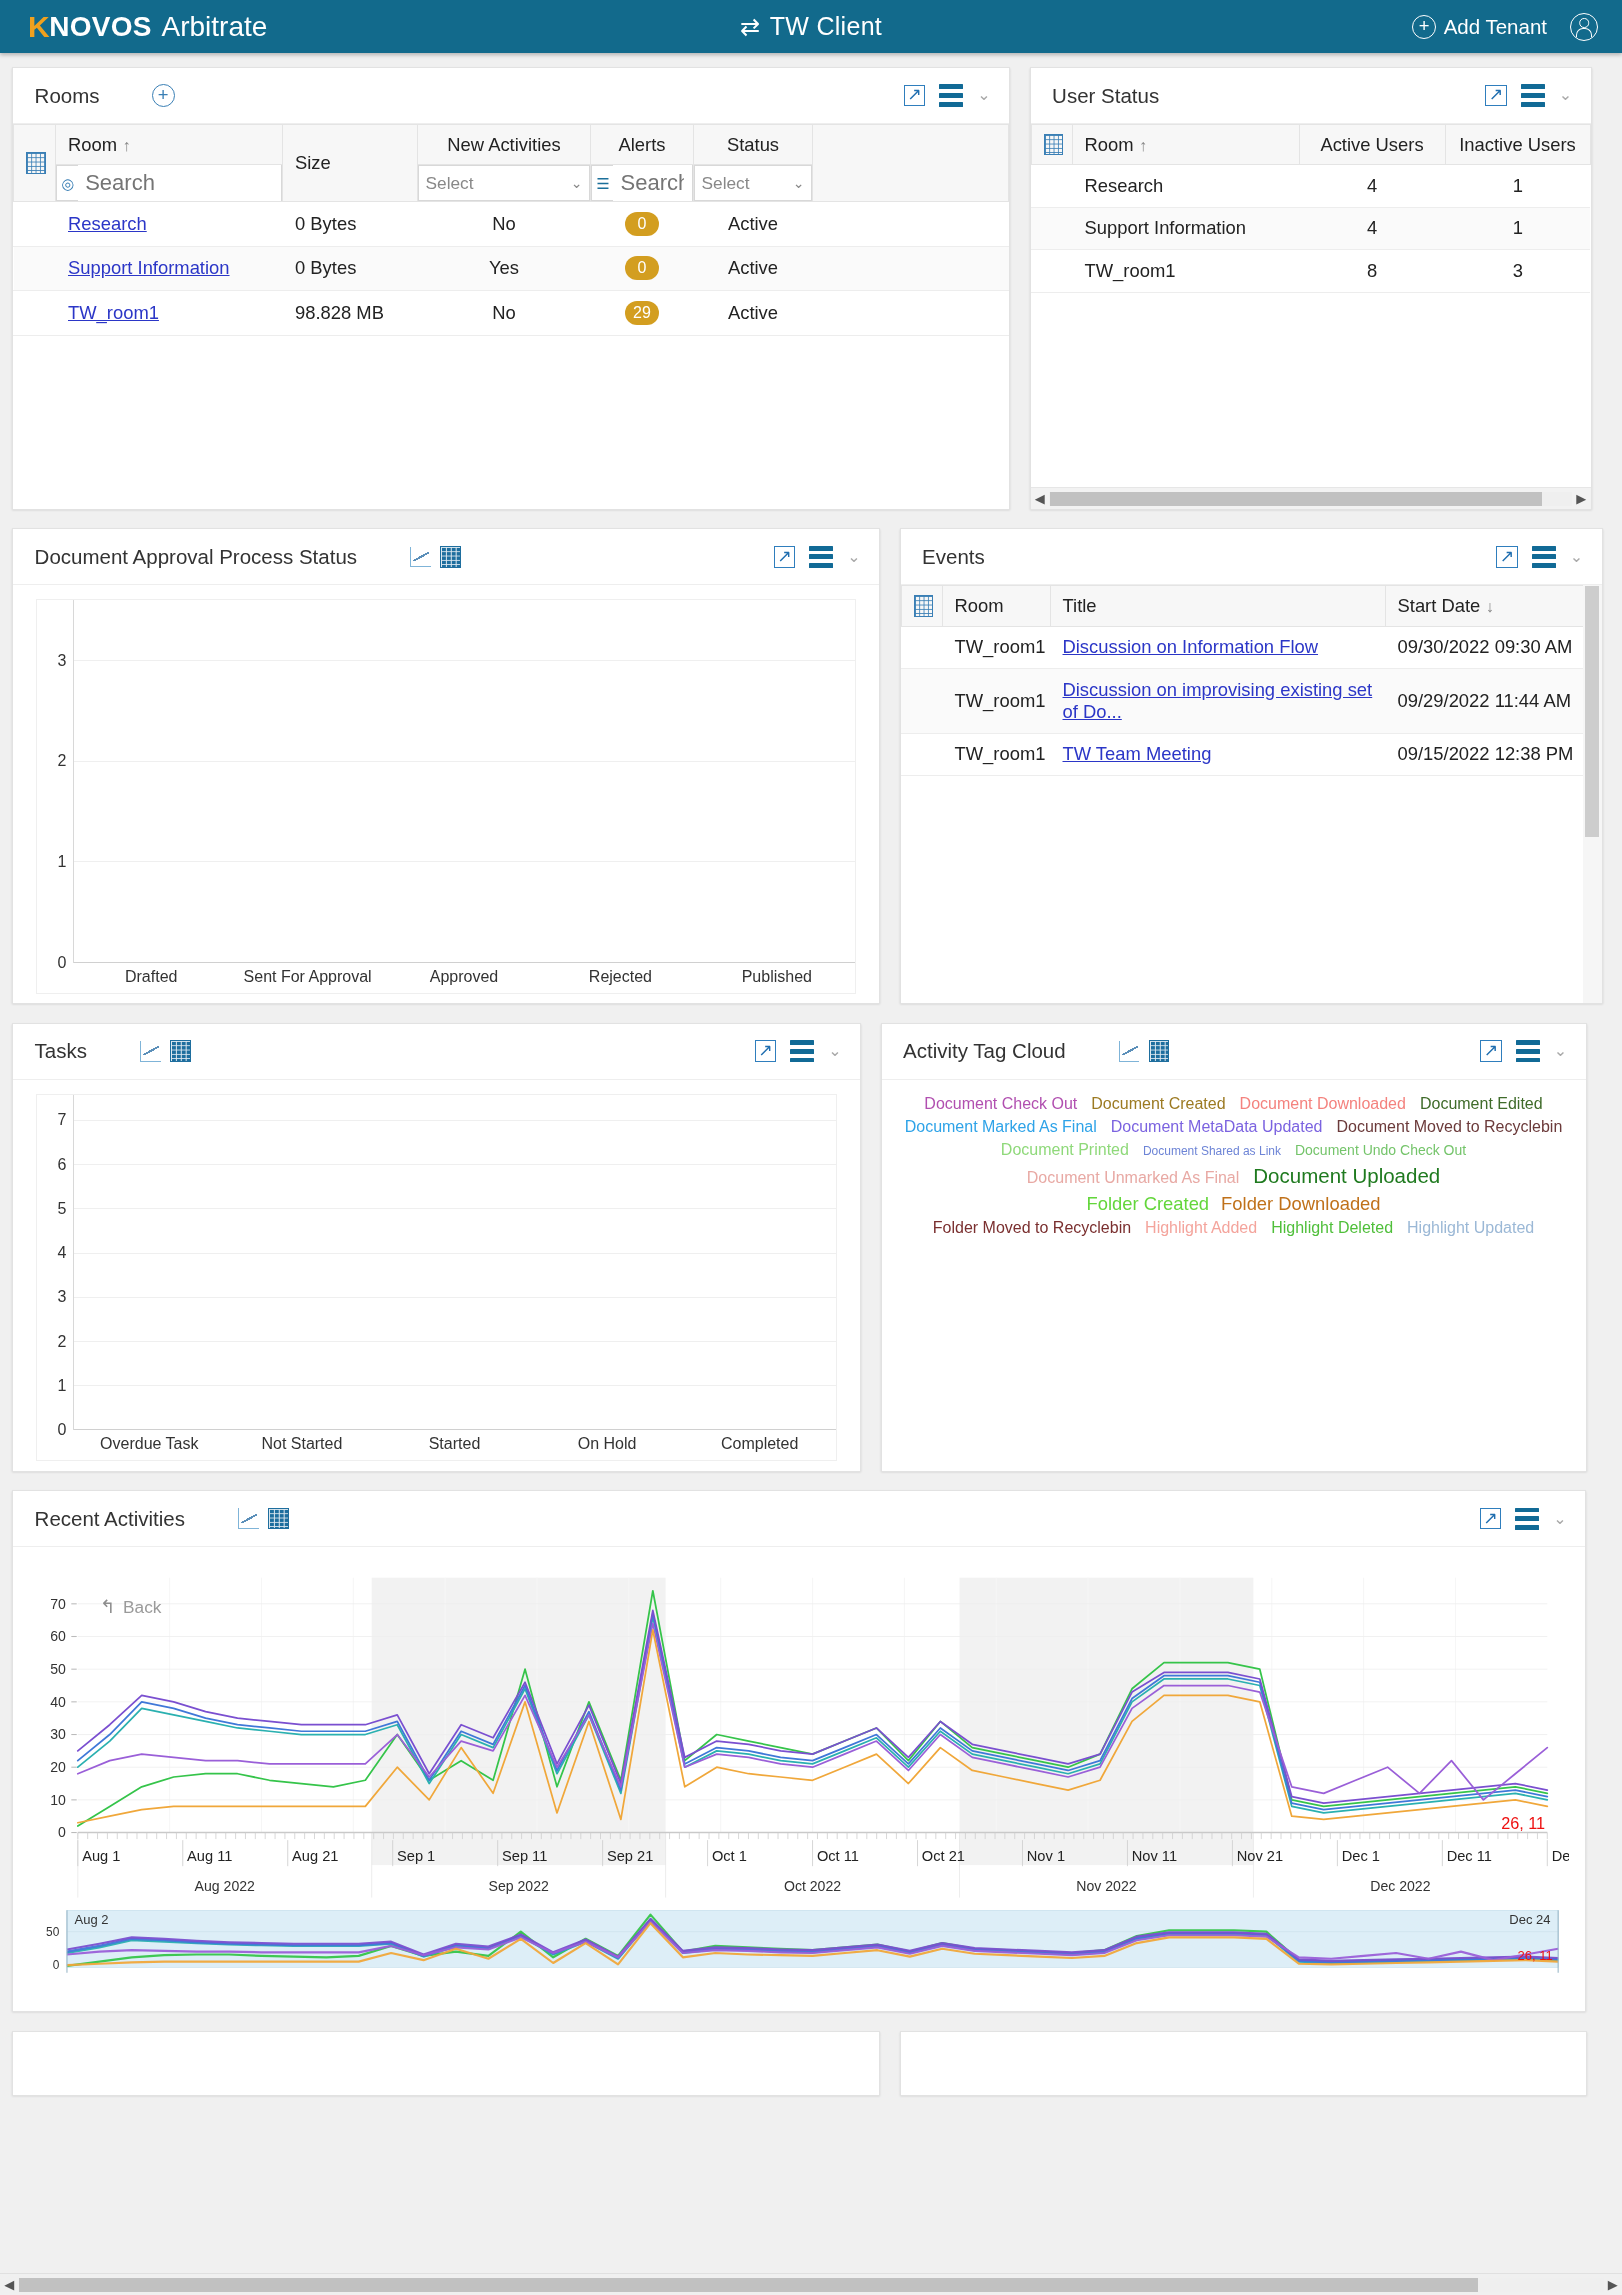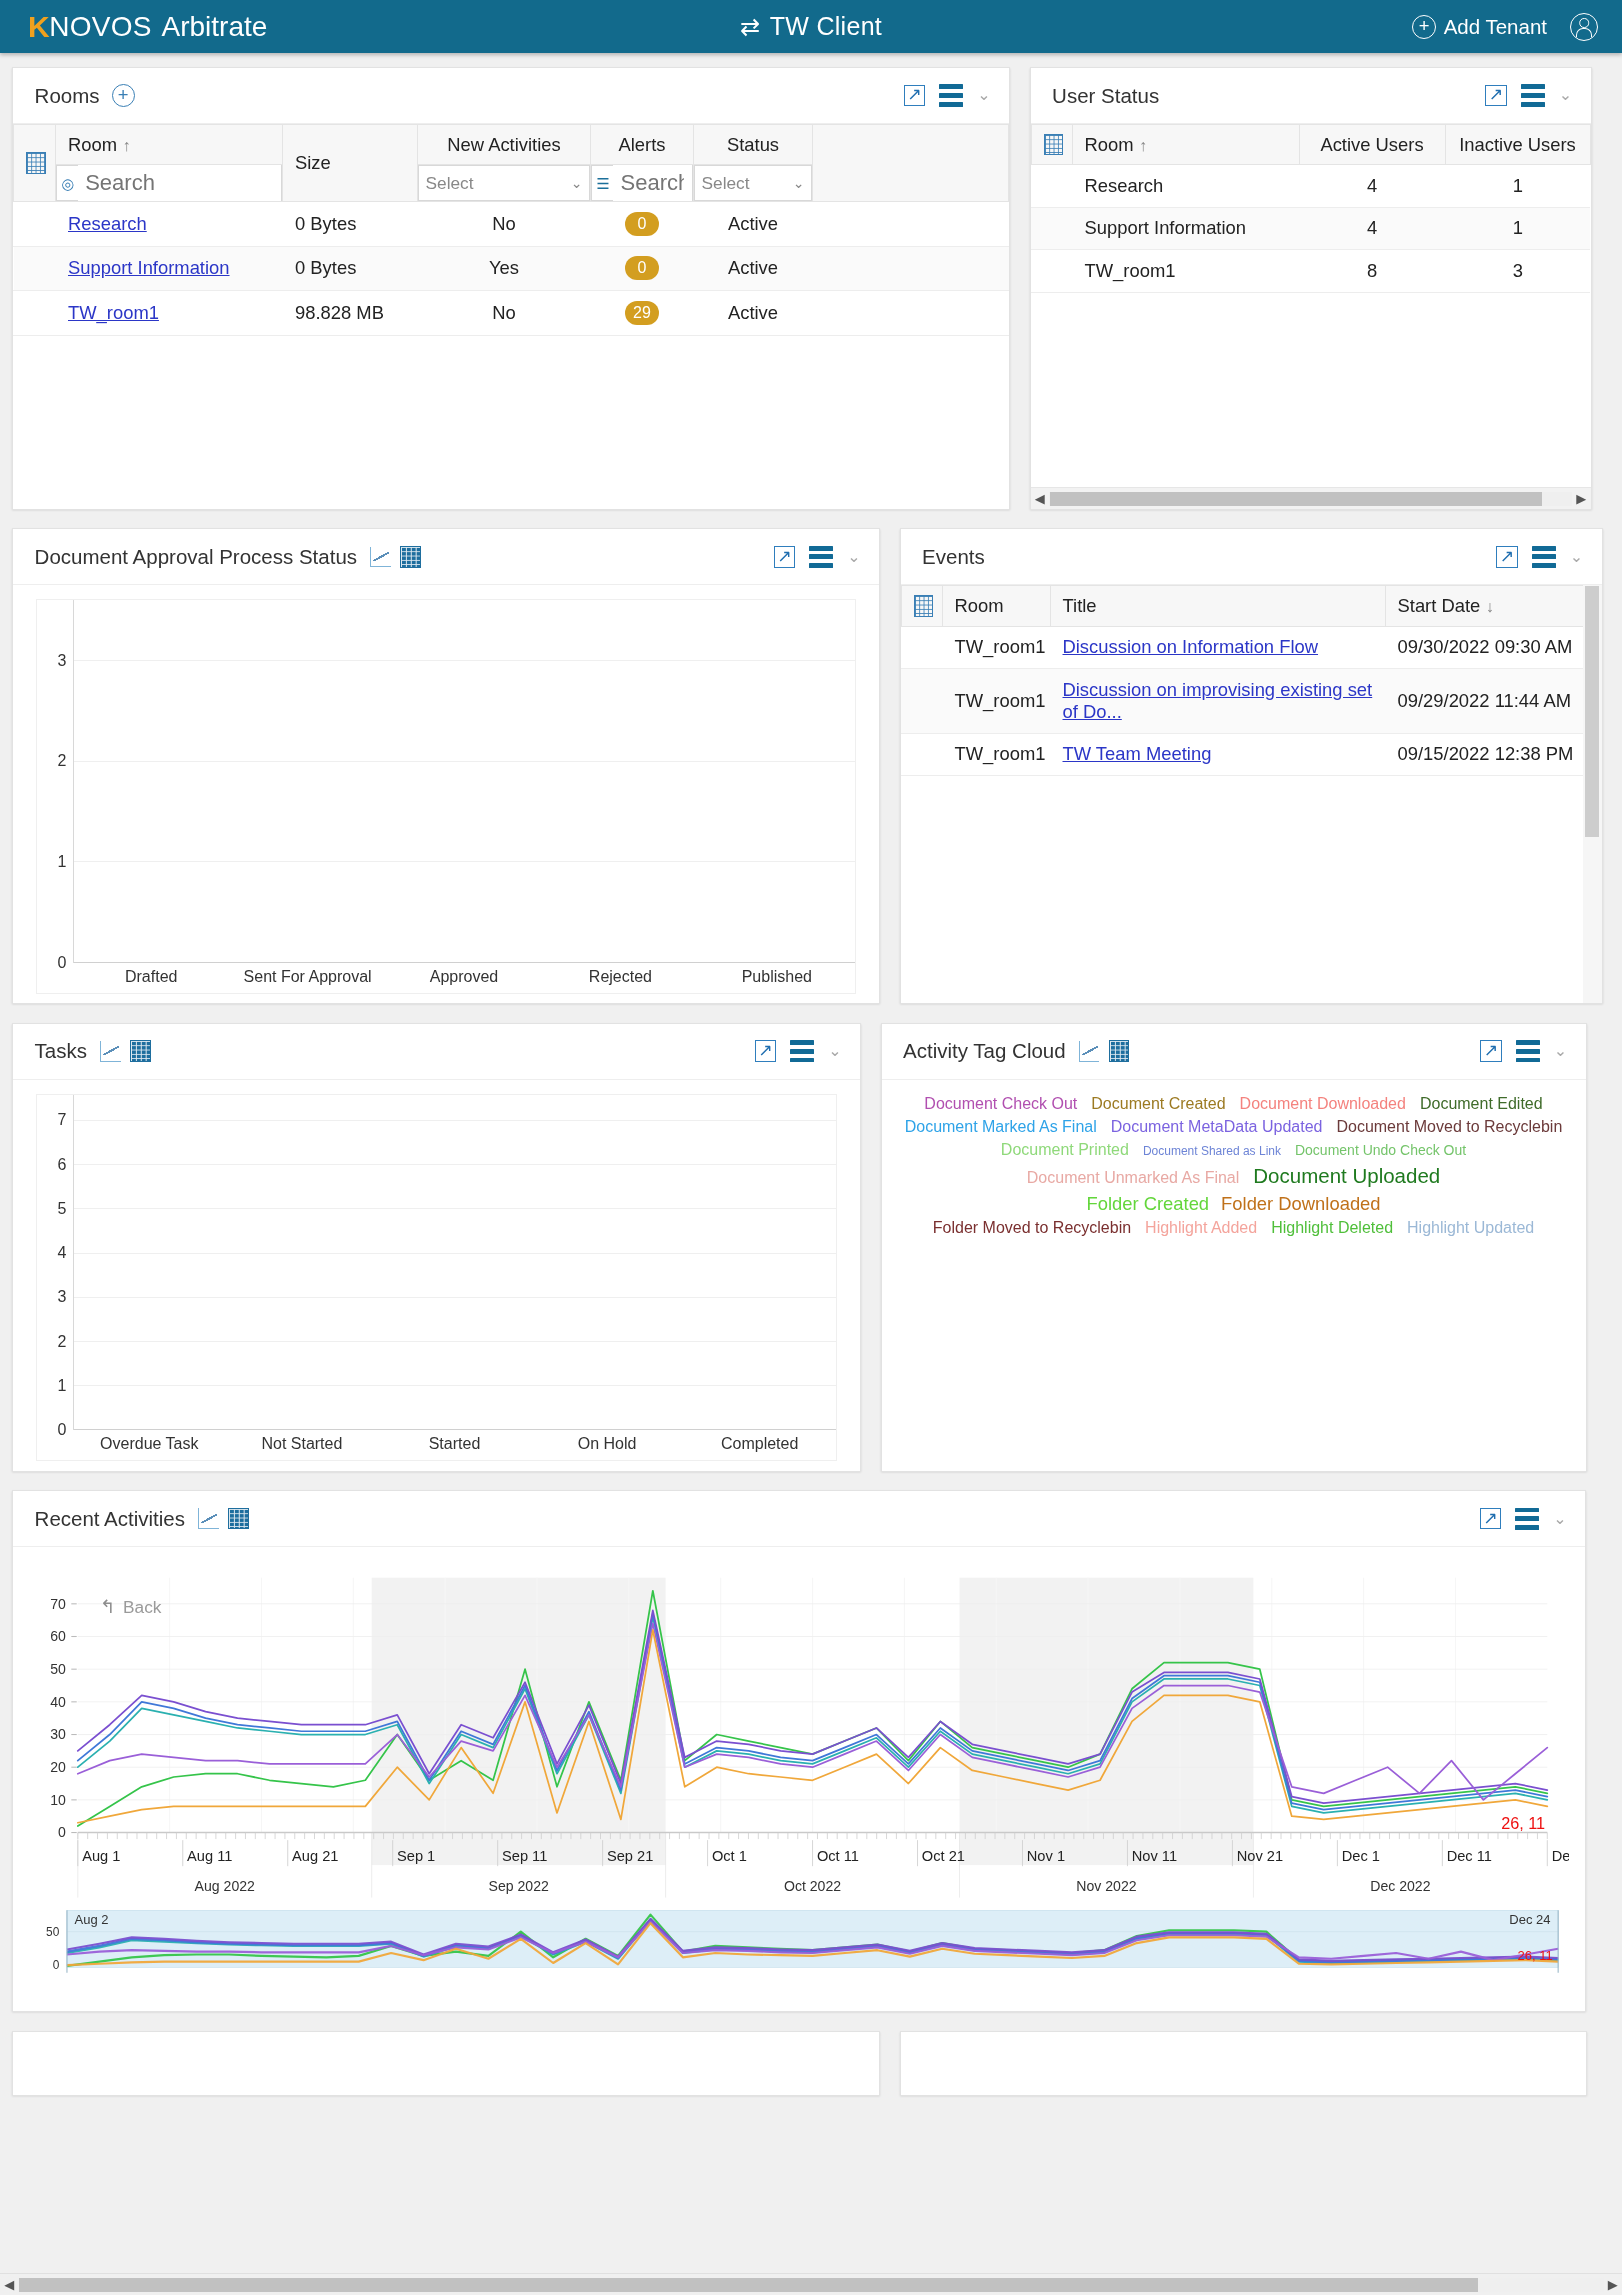--- a/index.html
+++ b/index.html
@@ -17,21 +17,21 @@
     display:flex; align-items:center;
     position:relative;
     border-bottom-left-radius:0;
     box-shadow:0 1.6px 3.8px rgba(0,0,0,.25);
   }
   .brand { display:flex; align-items:center; padding-left:28px; }
   .brand-k {
     color:#f0a11e; font-size:30px; font-weight:bold;
     letter-spacing:-0.5px;
   }
-  .brand-txt { color:#fff; font-size:28px; font-weight:400; letter-spacing:0.3px;}
+  .brand-txt { color:#fff; font-size:28px; font-weight:700; letter-spacing:0.3px;}
   .brand-txt2 { color:#fff; font-size:28px; font-weight:300; margin-left:9.7px;}
   .appbar-center {
     position:absolute; left:0; right:0; margin:auto;
     display:flex; align-items:center; justify-content:center; gap:9.7px;
     pointer-events:none;
   }
   .appbar-center > * { pointer-events:auto; }
   .swap-icon { color:#fff; font-size:24px; line-height:1; }
   .tenant-name { color:#fff; font-size:25px; letter-spacing:0.3px;}
   .appbar-right {
@@ -67,20 +67,21 @@
     background:#fff;
     border:0.5px solid #e2e2e2;
     box-shadow:0 0.5px 2.2px rgba(0,0,0,.13);
     display:flex; flex-direction:column;
     position:relative;
   }
   .panel-head {
     height:56px; display:flex; align-items:center;
     padding:0 18.4px 0 21.6px; flex:none;
     border-bottom:0.5px solid #eee;
+    gap:40px;
   }
   .panel-title { font-size:20.5px; color:#333; white-space:nowrap; }
   .head-icons-left { display:flex; align-items:center; gap:9.7px; margin-left:13px; }
   .head-icons-right { margin-left:auto; display:flex; align-items:center; gap:14px; }
 
   
   .ic-expand {
     width:21.6px;height:21.6px;border:1.1px solid #2f7ebd;position:relative;cursor:pointer;flex:none;
   }
   .ic-expand::after{

